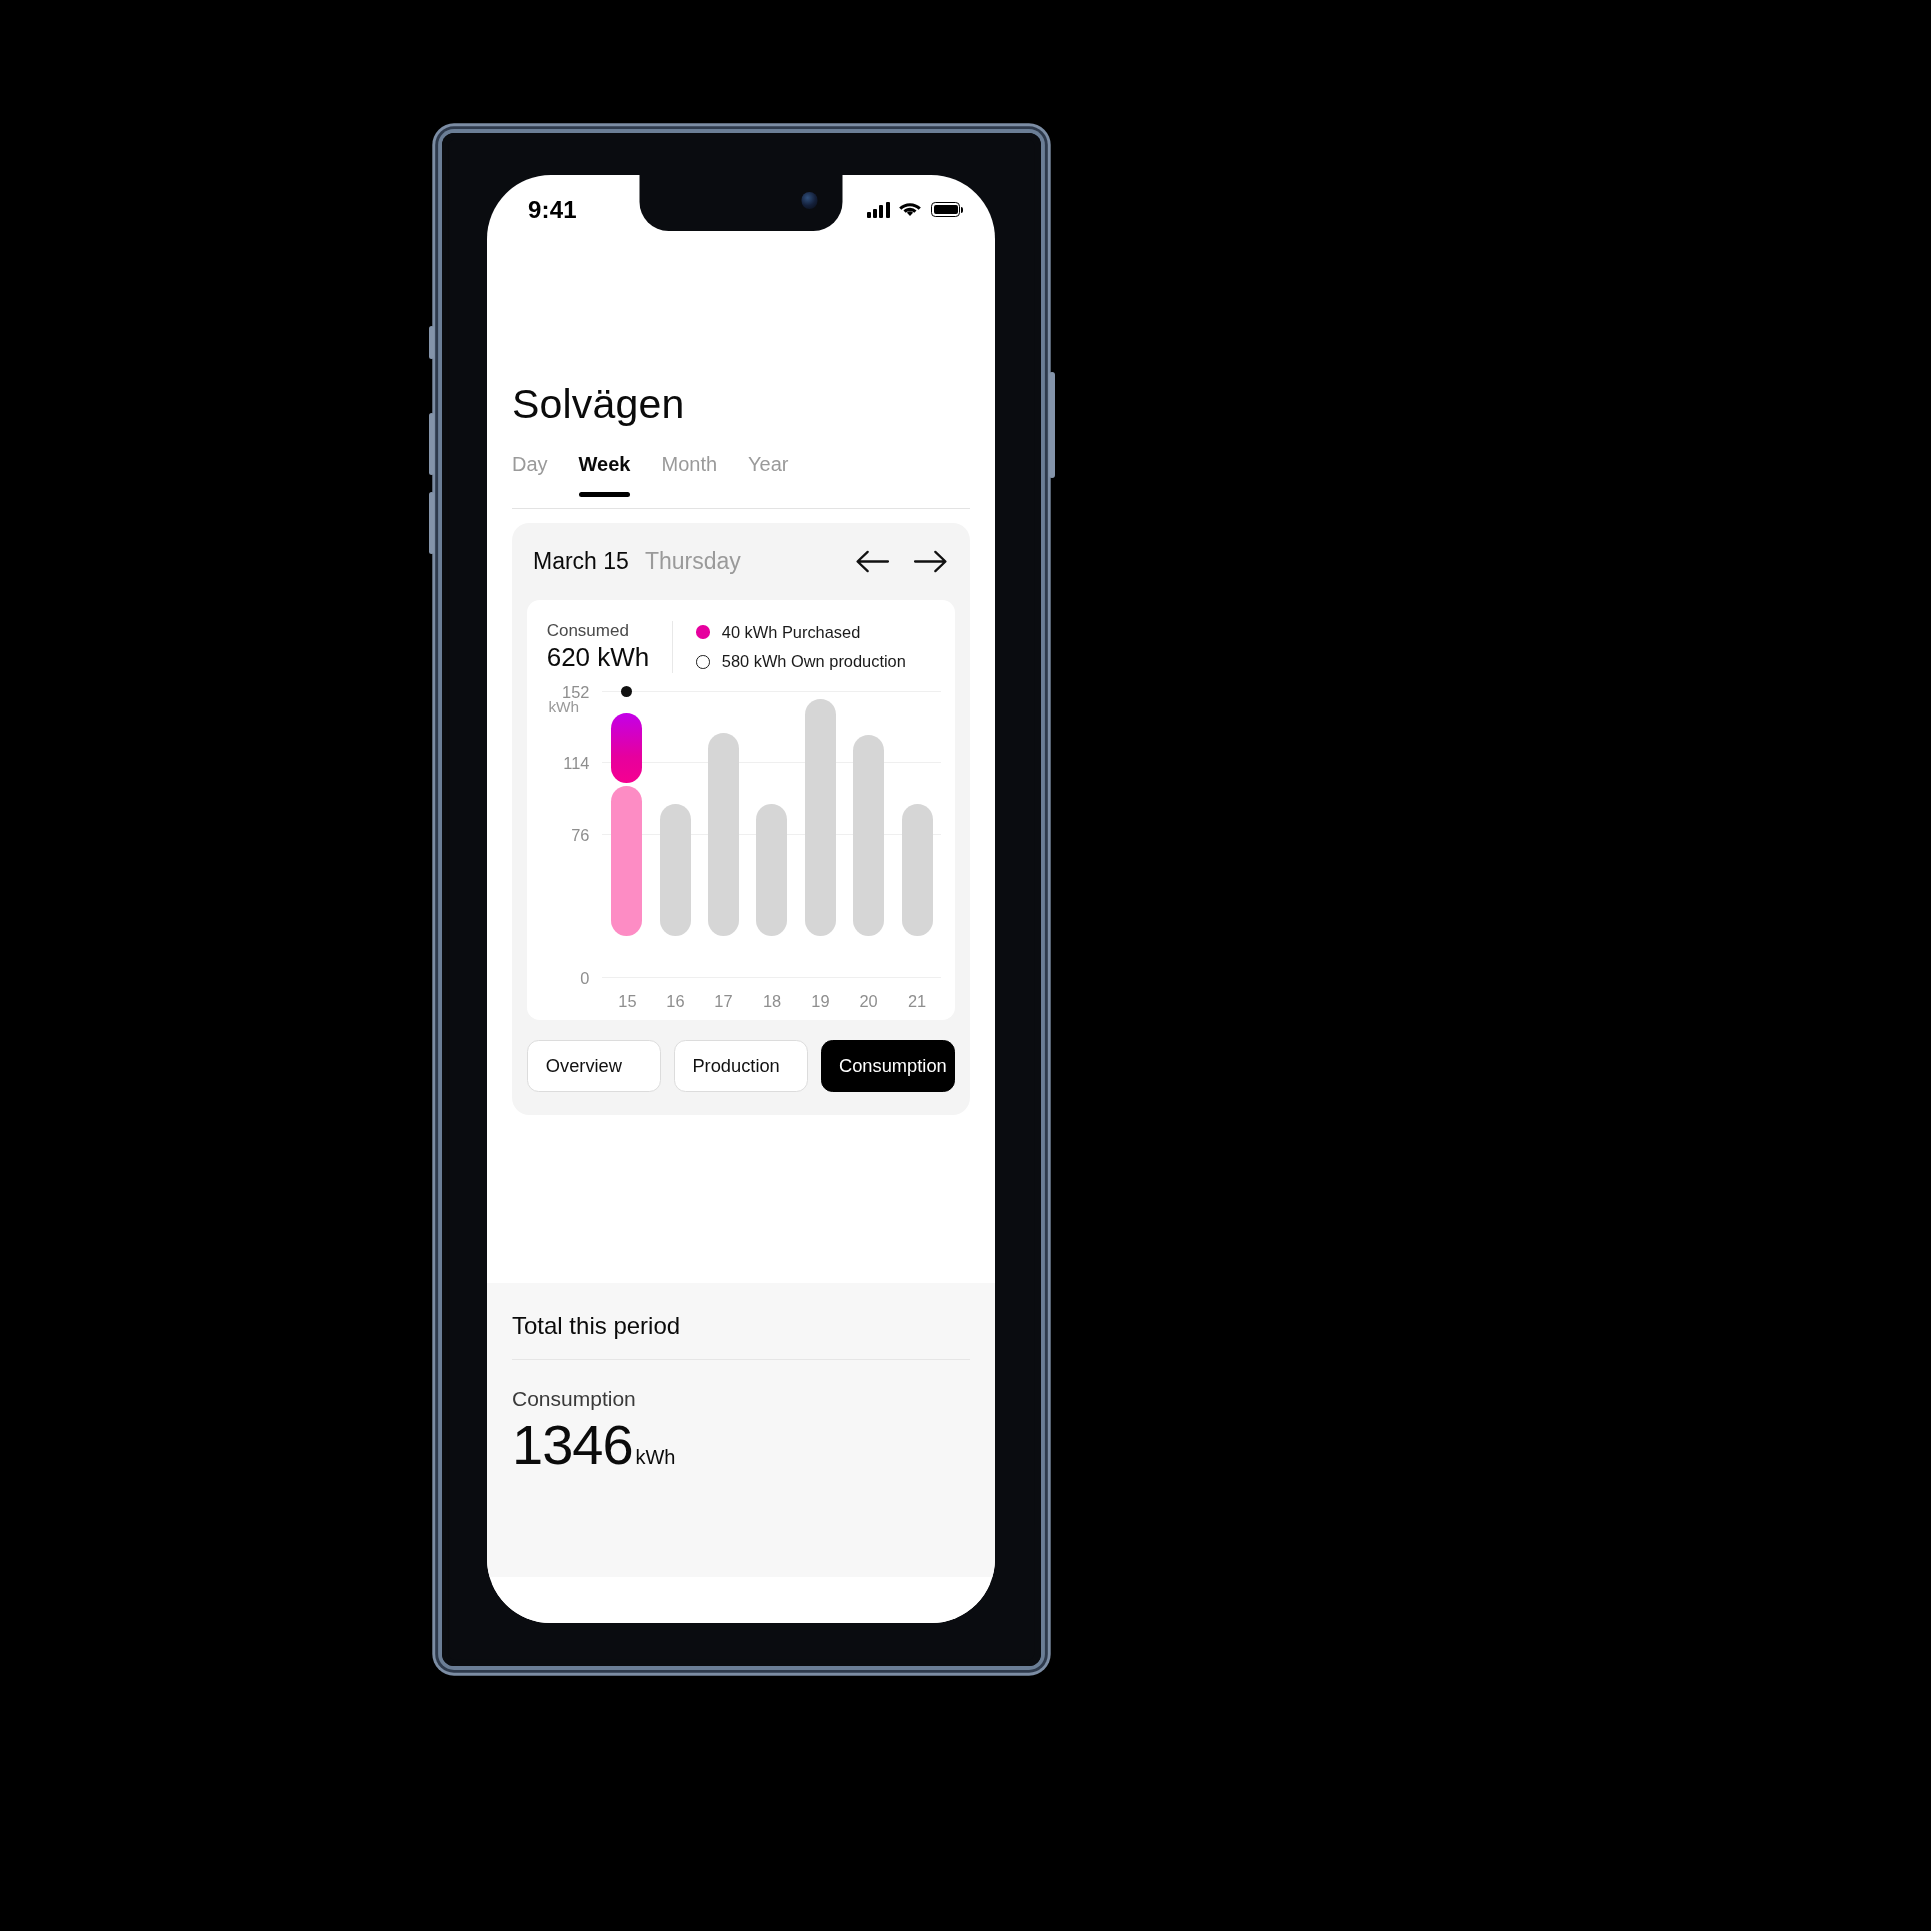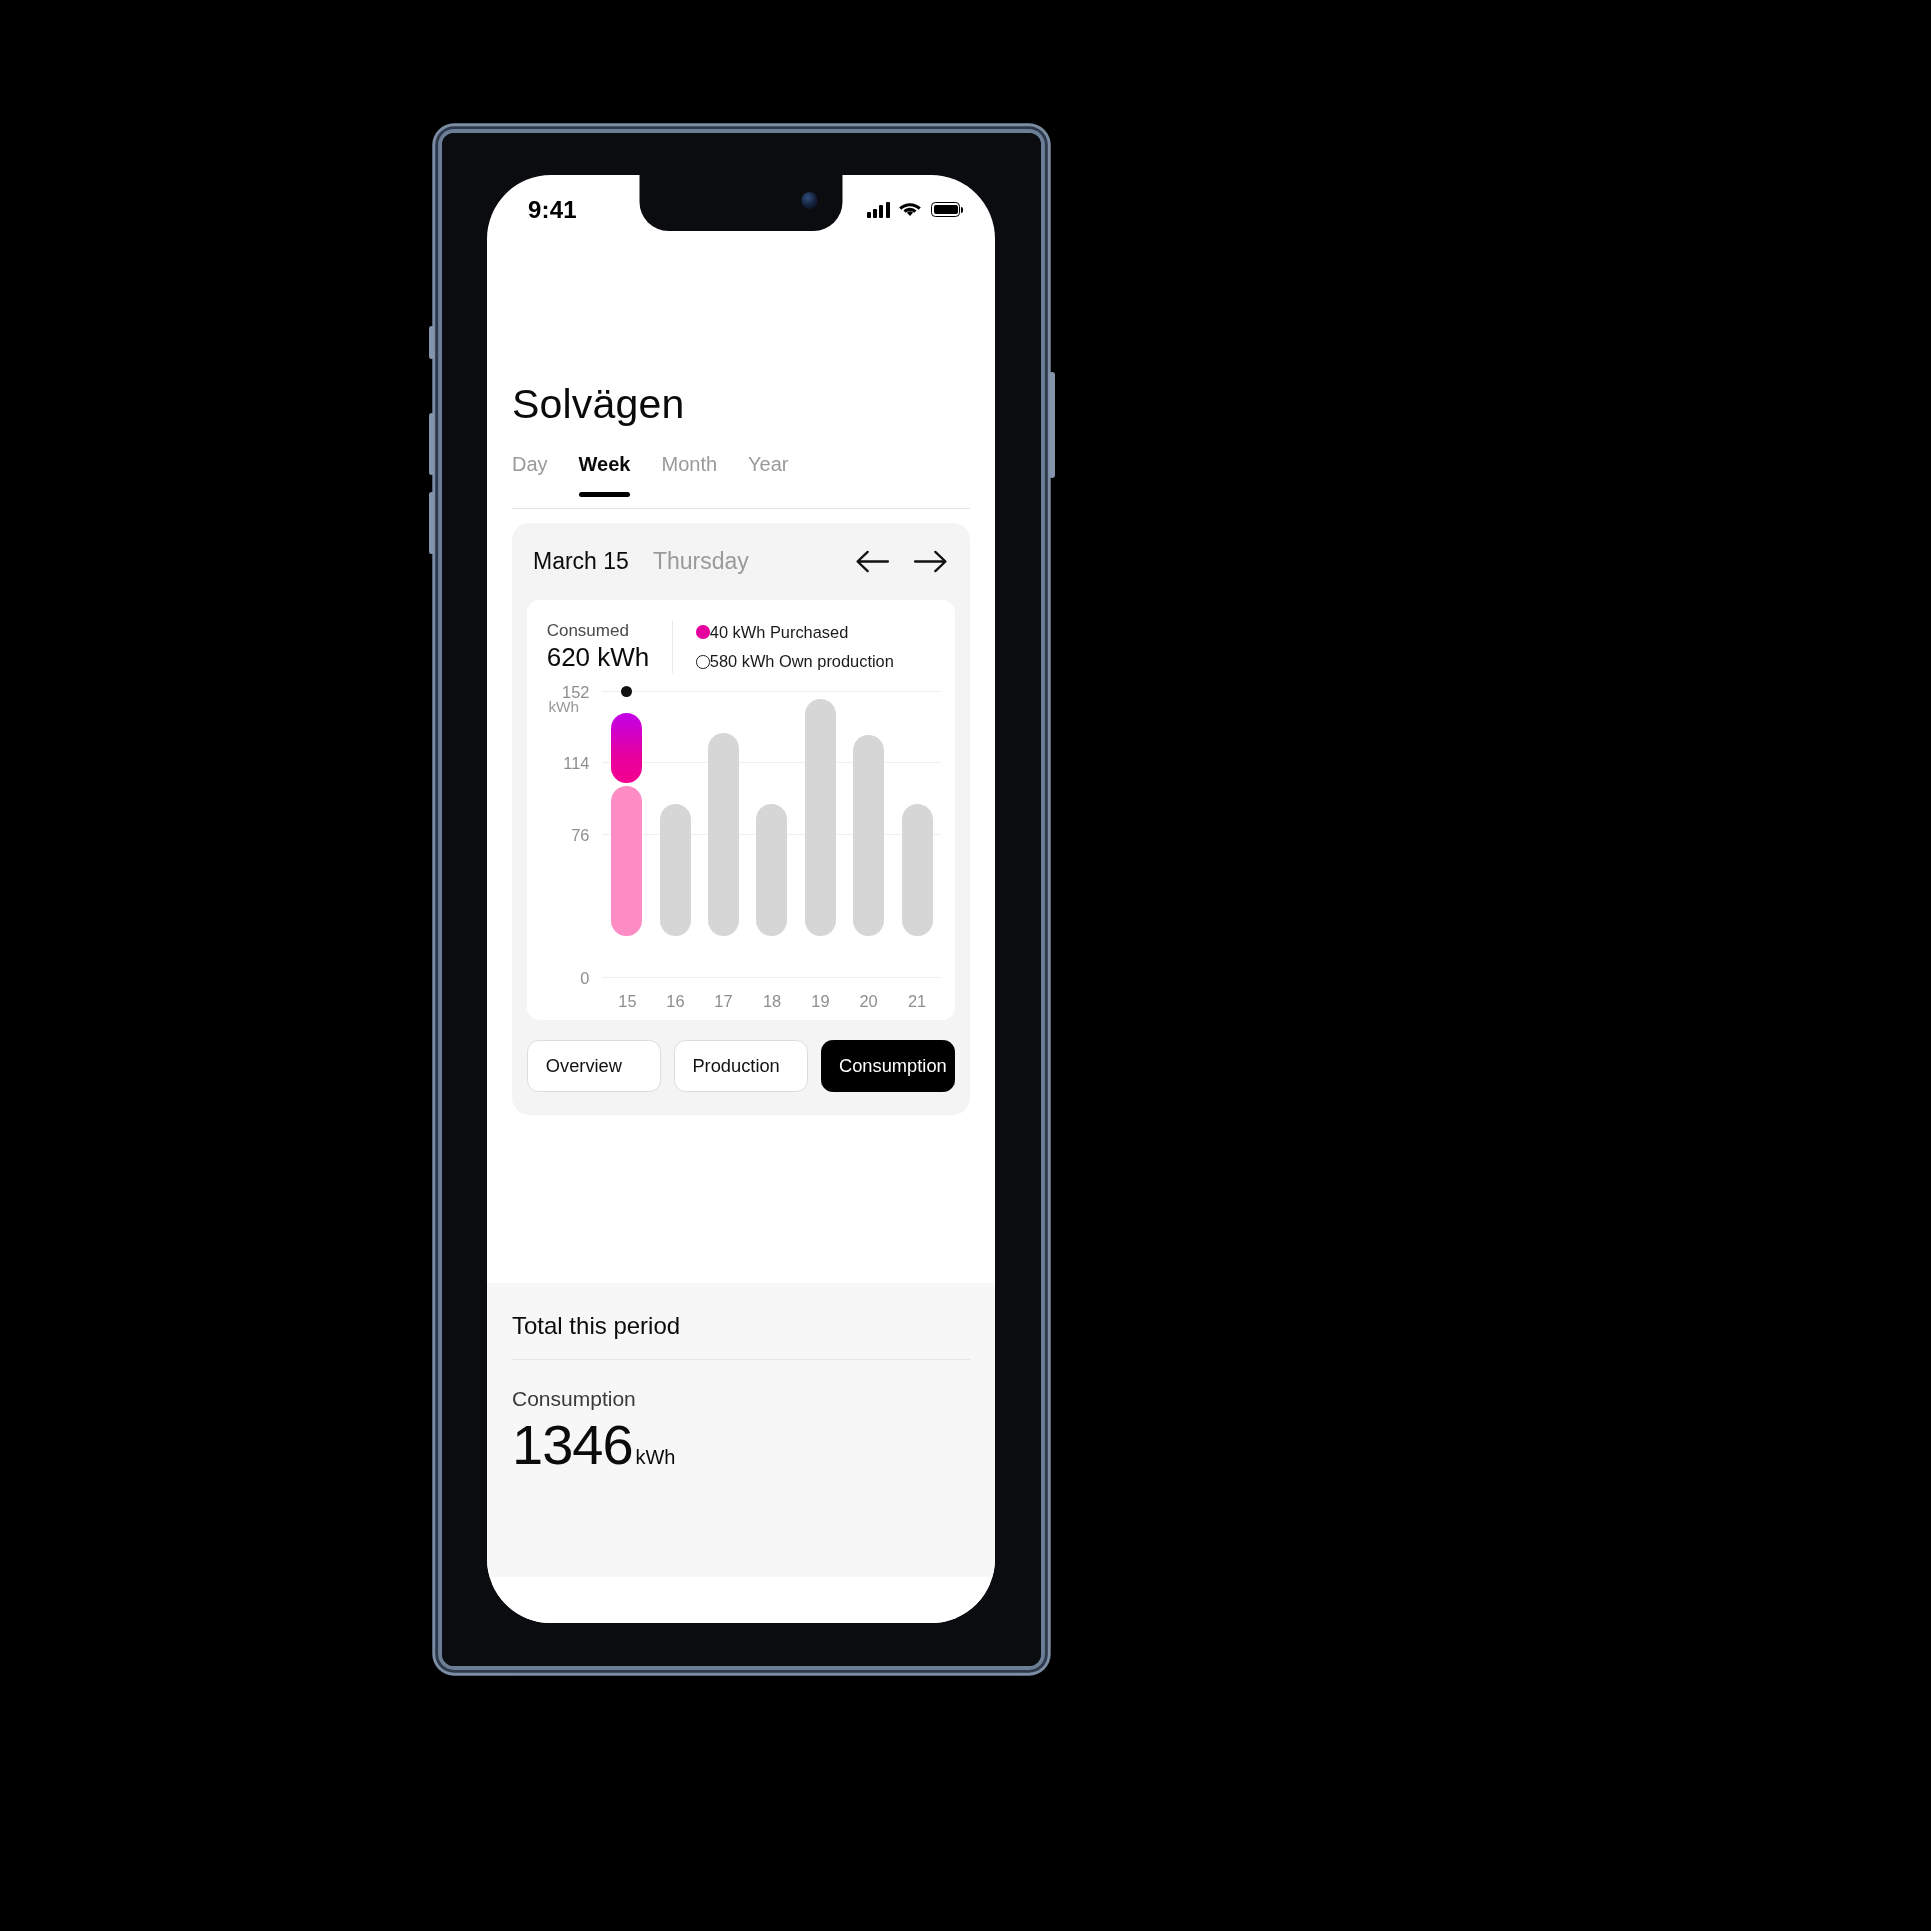--- a/index.html
+++ b/index.html
@@ -133,39 +133,39 @@
     position: absolute; top: 348px; left: 25px; right: 25px;
     background: #f4f4f4; border-radius: 17.4px;
     padding: 0 0 19.3px 0;
   }
 
   #date-row {
     height: 77px; display: flex; align-items: center;
     padding: 0 21px 0 21px;
   }
   #date-primary { font-size: 23px; color: #0b0b0b; }
-  #date-secondary { font-size: 23px; color: #9a9a9a; margin-left: 24px; }
+  #date-secondary { font-size: 23px; color: #9a9a9a; margin-left: 16px; }
   #date-nav { margin-left: auto; display: flex; align-items: center; gap: 21px; }
   .arrow-btn { cursor: pointer; line-height: 0; }
 
   
   #chart-card {
     background: #fff; border-radius: 12.6px; margin: 0 15.4px;
     overflow: hidden;
   }
 
   #summary-row {
     display: flex; align-items: center; padding: 21px 19.3px 19.3px 19.3px;
   }
   #consumed-block { padding-right: 23px; border-right: 1.4px solid #e8e8e8; }
   #consumed-label { font-size: 17px; color: #4a4a4a; margin-bottom: 1px; }
   #consumed-value { font-size: 26px; color: #0b0b0b; }
 
   #legend-block { padding-left: 23px; display: flex; flex-direction: column; gap: 10.6px; }
-  .legend-row { display: flex; align-items: center; gap: 0; }
+  .legend-row { display: flex; align-items: center; gap: 12px; }
   .legend-dot-filled {
     width: 13.5px; height: 13.5px; border-radius: 50%; background: #e6009e; flex: none;
   }
   .legend-dot-hollow {
     width: 13.5px; height: 13.5px; border-radius: 50%;
     border: 1.9px solid #1a1a1a; flex: none;
   }
   .legend-text { font-size: 16.4px; color: #1a1a1a; white-space: nowrap; }
 
   

